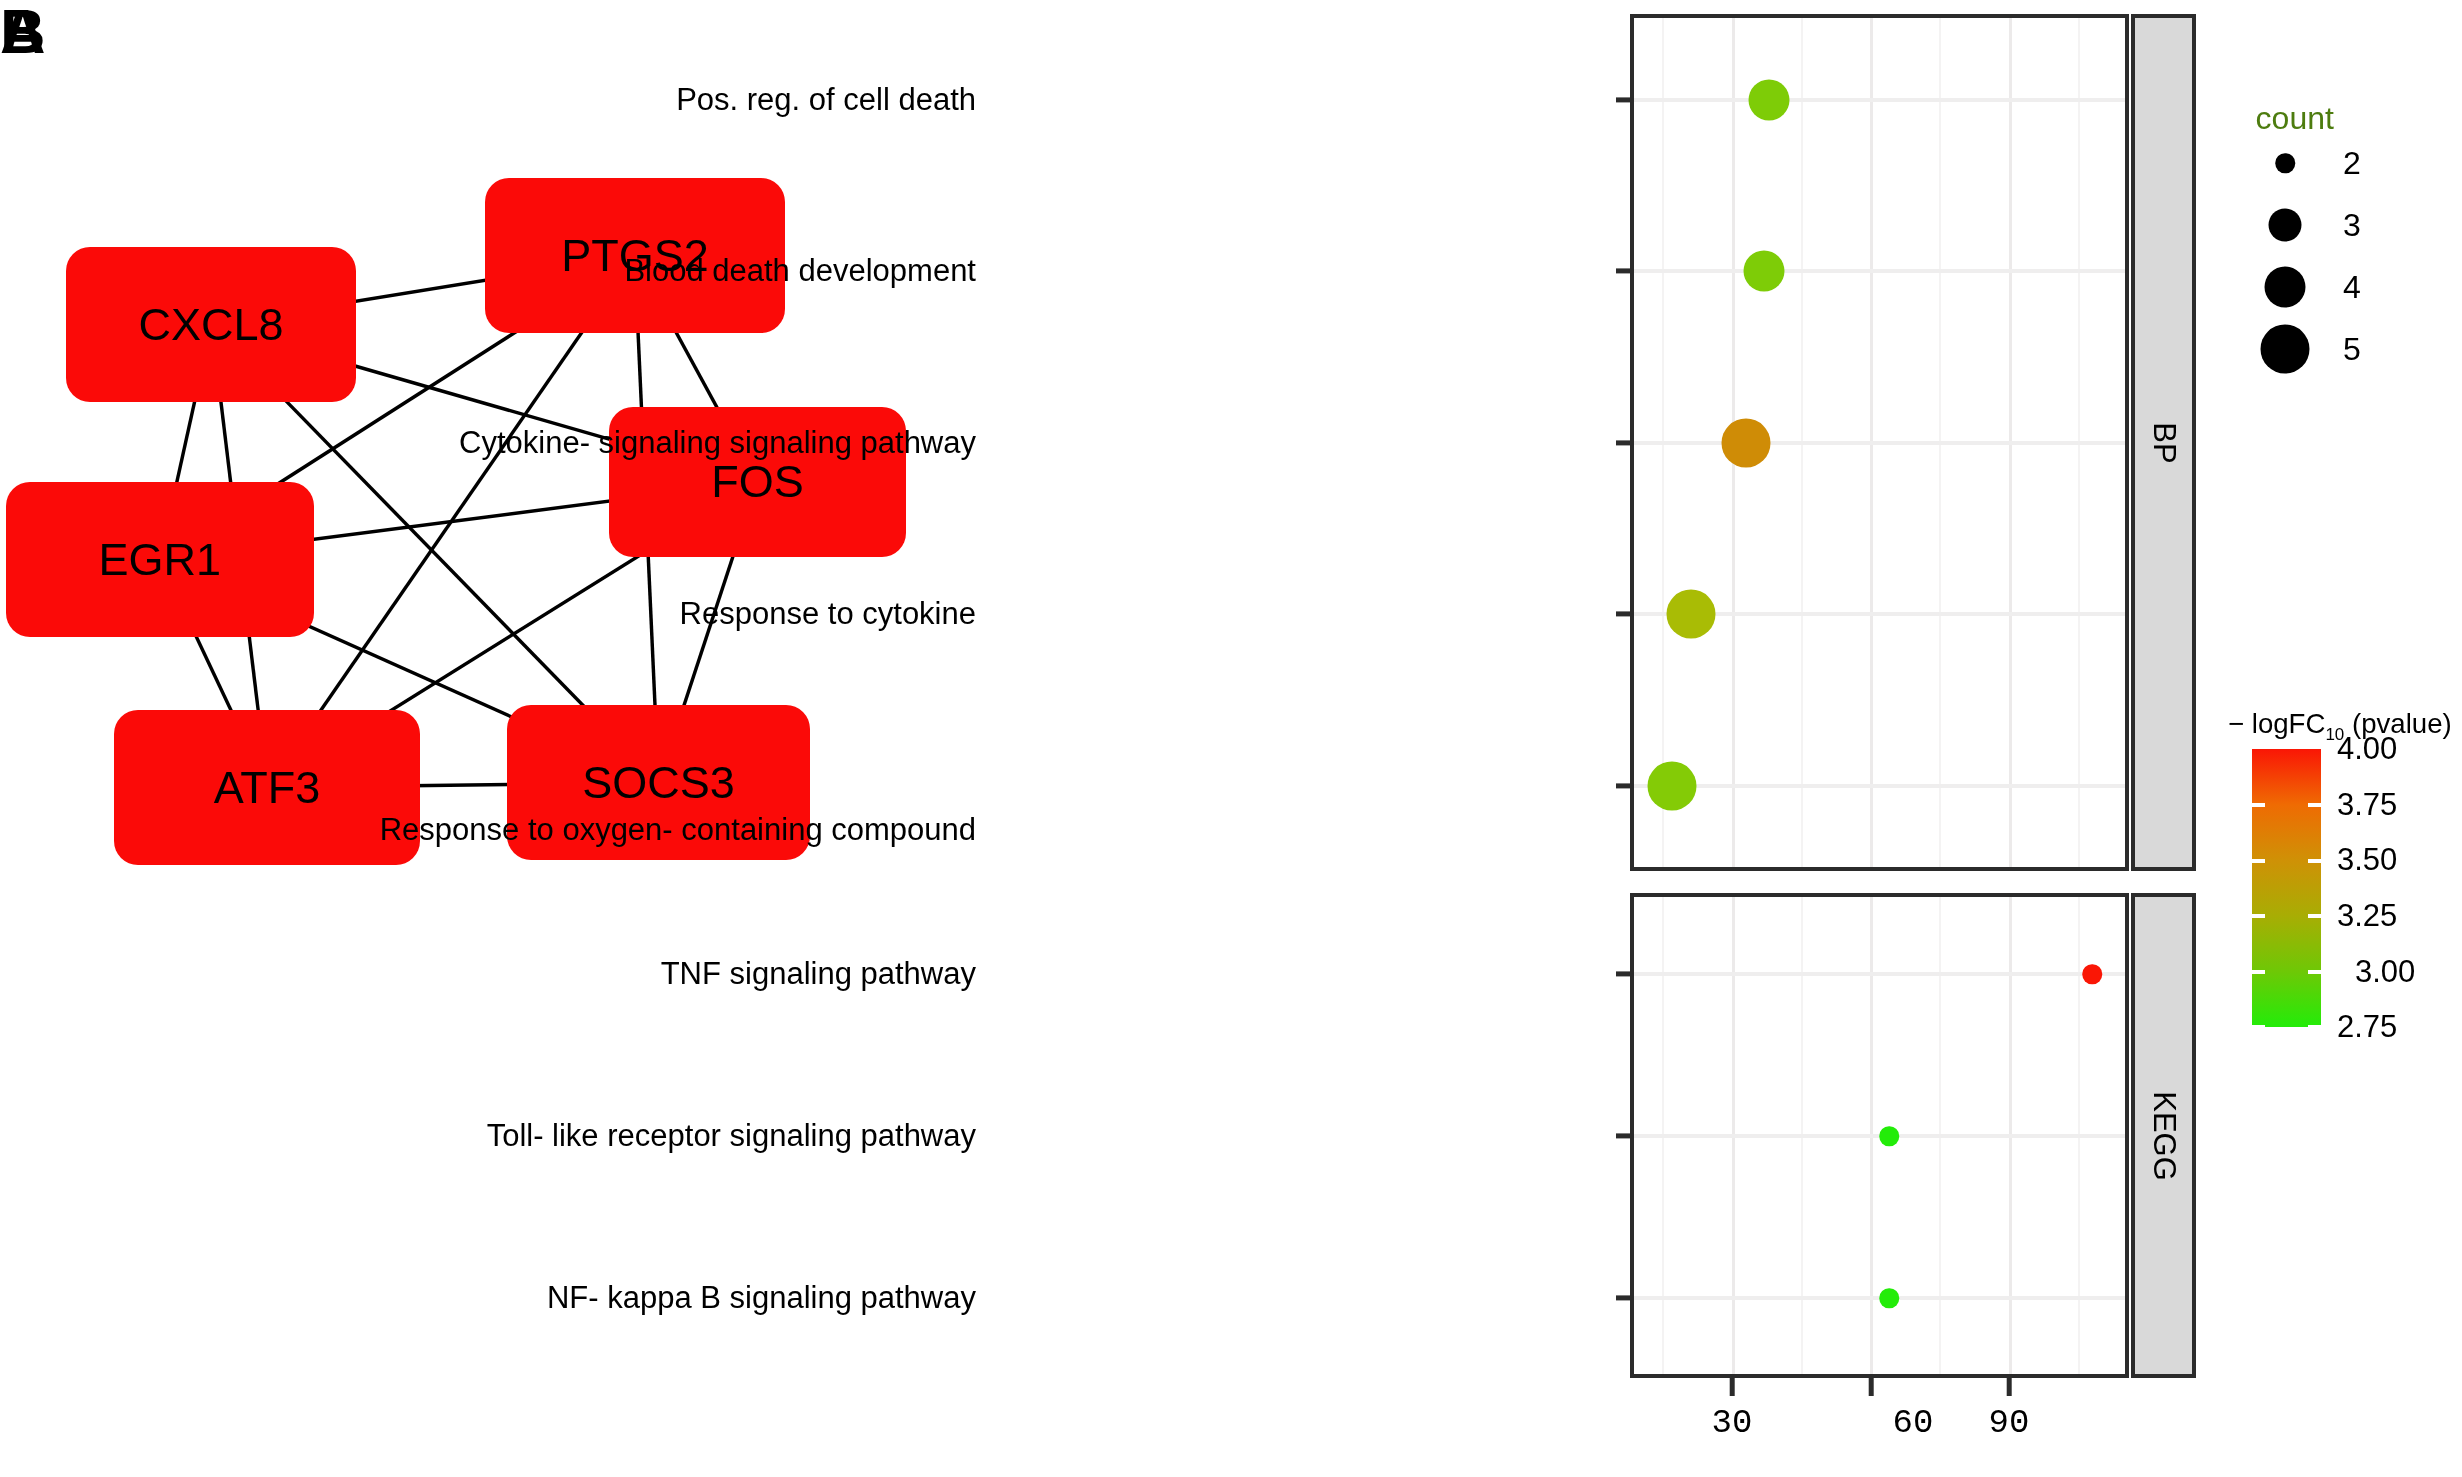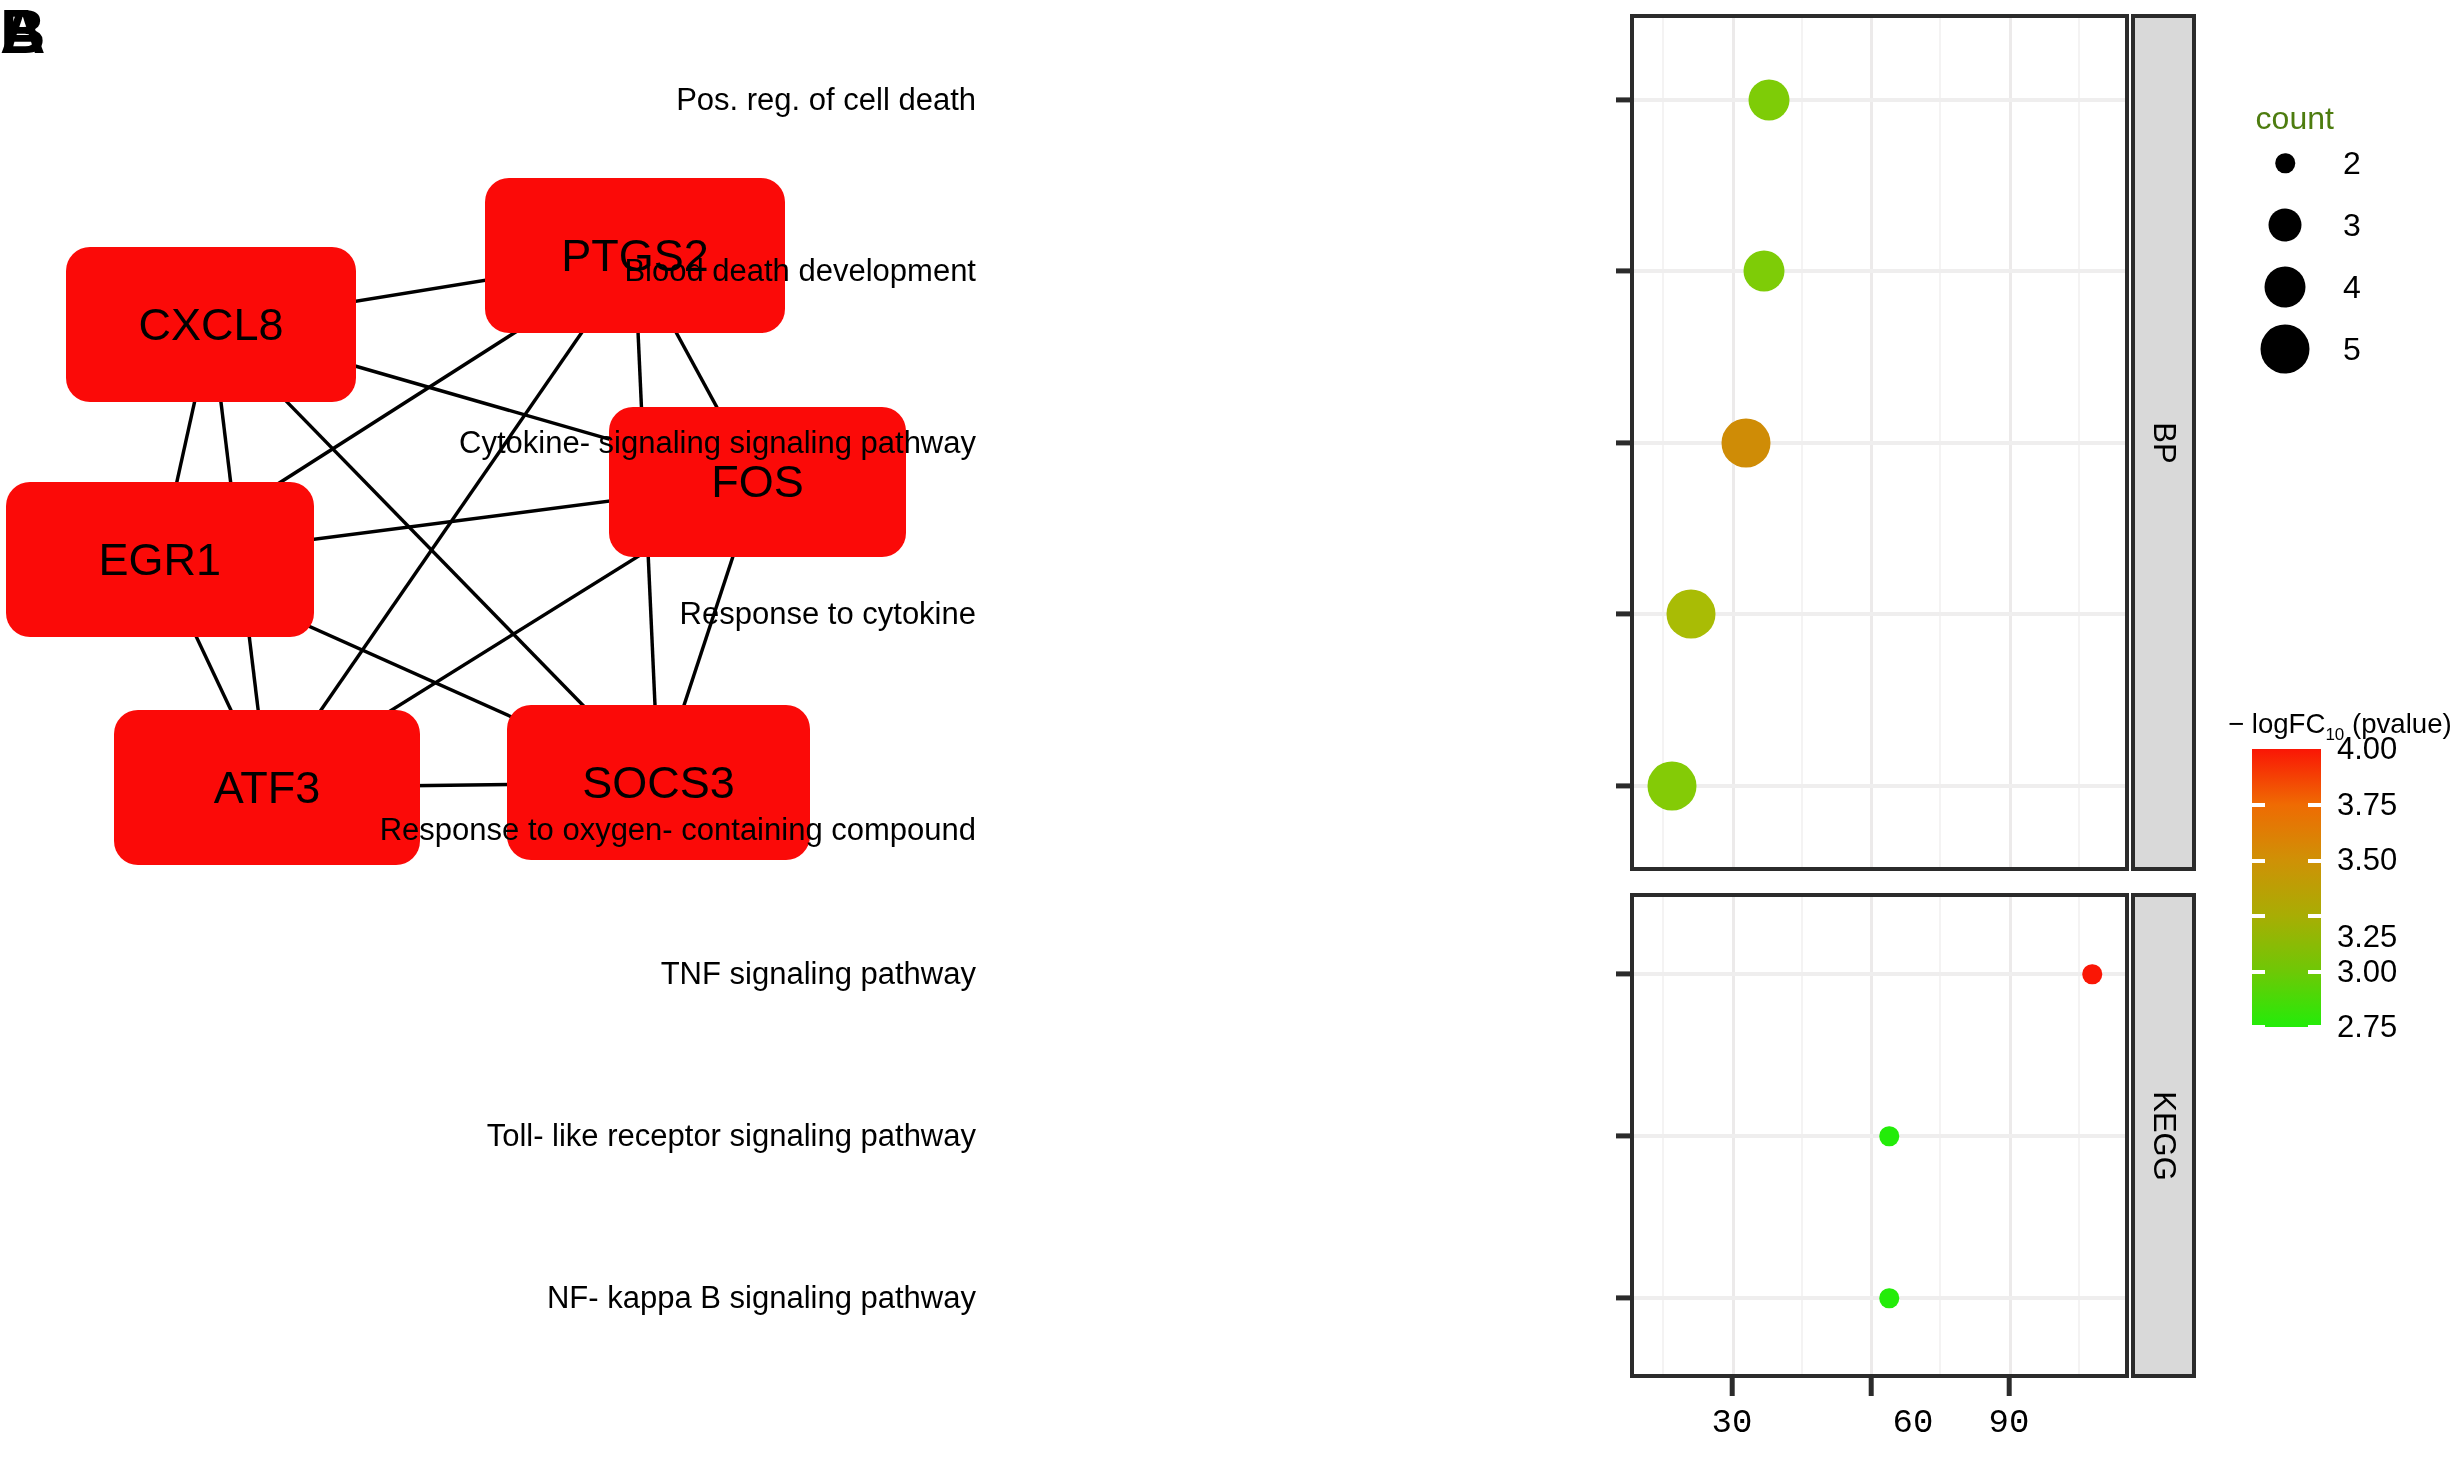--- a/index.html
+++ b/index.html
@@ -190,24 +190,24 @@
     <div id="color-ticks">
         <div class="cbar-lab" style="left: 109px; top: 41px;">4.00</div>
         <div class="cbar-tick" style="left: 24px; top: 95px;"></div>
         <div class="cbar-tick" style="left: 80px; top: 95px;"></div>
         <div class="cbar-lab" style="left: 109px; top: 97px;">3.75</div>
         <div class="cbar-tick" style="left: 24px; top: 151px;"></div>
         <div class="cbar-tick" style="left: 80px; top: 151px;"></div>
         <div class="cbar-lab" style="left: 109px; top: 152px;">3.50</div>
         <div class="cbar-tick" style="left: 24px; top: 206px;"></div>
         <div class="cbar-tick" style="left: 80px; top: 206px;"></div>
-        <div class="cbar-lab" style="left: 109px; top: 208px; margin-top: 21px;">3.25</div>
+        <div class="cbar-lab" style="left: 109px; top: 208px;">3.25</div>
         <div class="cbar-tick" style="left: 24px; top: 262px;"></div>
         <div class="cbar-tick" style="left: 80px; top: 262px;"></div>
-        <div class="cbar-lab" style="left: 109px; top: 264px; text-align: center;">3.00</div>
+        <div class="cbar-lab" style="left: 127px; top: 264px; text-align: center;">3.00</div>
         <div class="cbar-tick" style="left: 24px; top: 317px;"></div>
         <div class="cbar-tick" style="left: 80px; top: 317px;"></div>
         <div class="cbar-lab" style="left: 109px; top: 319px;">2.75</div>
       </div>
   </div>
 
 </div>
 
 
 </body></html>

